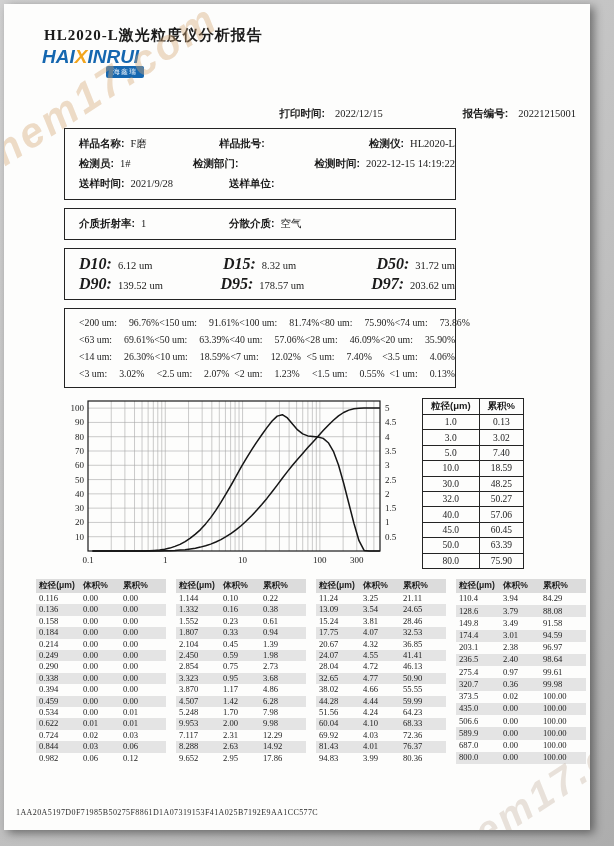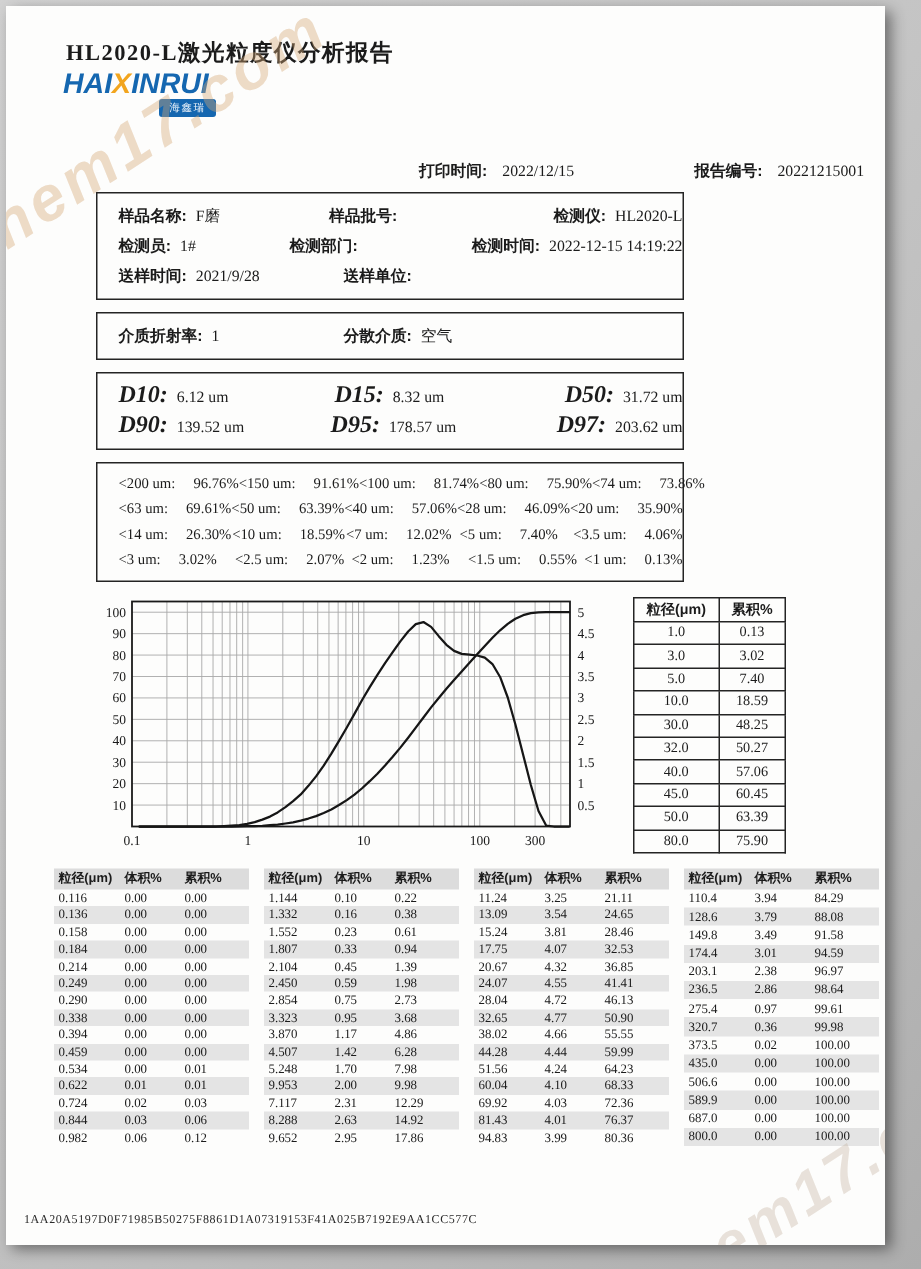--- a/index.html
+++ b/index.html
@@ -677,21 +677,21 @@
             <td>3.01</td>
             <td>94.59</td>
           </tr>
           <tr>
             <td>203.1</td>
             <td>2.38</td>
             <td>96.97</td>
           </tr>
           <tr>
             <td>236.5</td>
-            <td>2.86</td>
+            <td>2.40</td>
             <td>98.64</td>
           </tr>
           <tr>
             <td>275.4</td>
             <td>0.97</td>
             <td>99.61</td>
           </tr>
           <tr>
             <td>320.7</td>
             <td>0.36</td>

